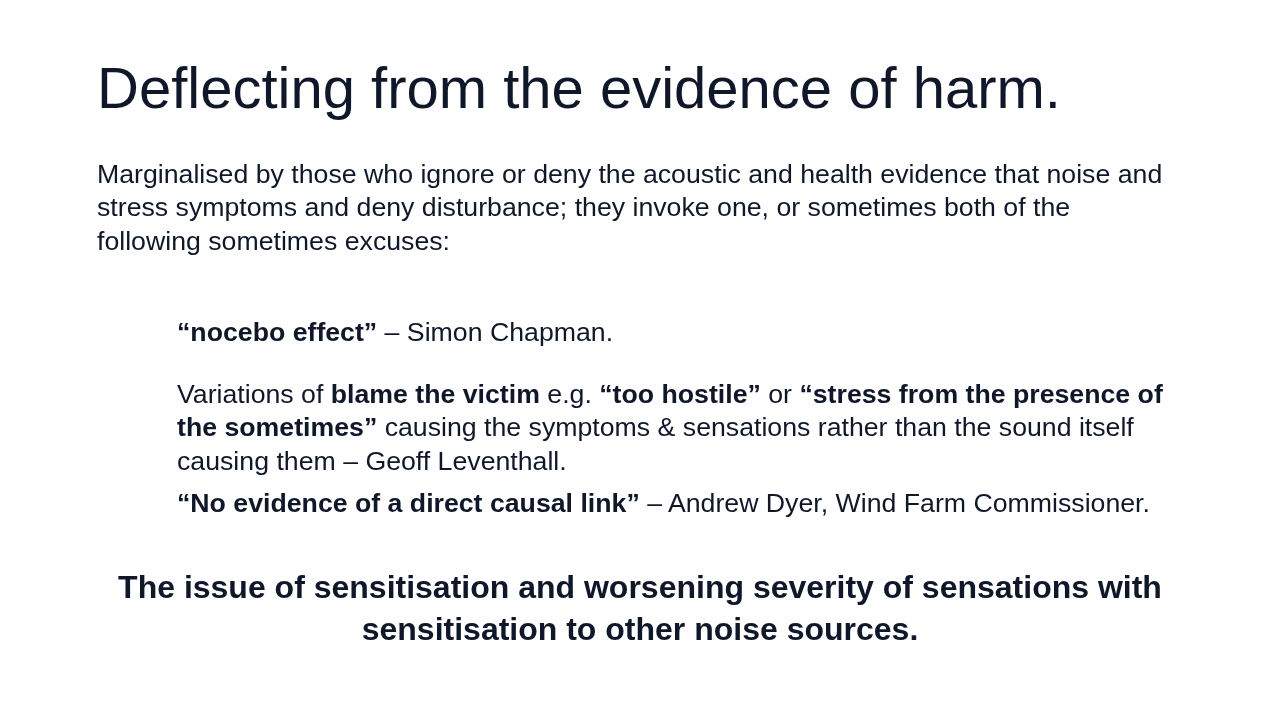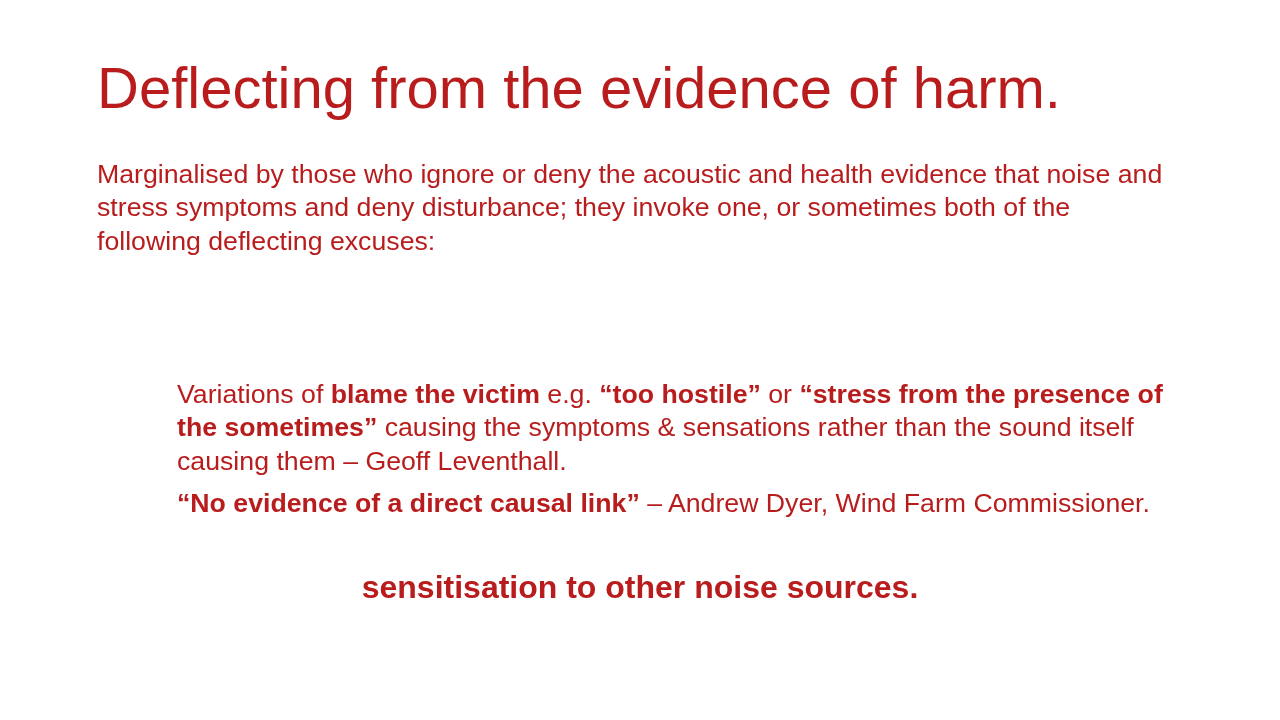--- a/index.html
+++ b/index.html
@@ -1,21 +1,21 @@
 <!DOCTYPE html>
 <html><head>
 <meta charset="utf-8">
 <style>
   html, body { margin: 0; padding: 0; background: #ffffff; }
   .slide {
     position: relative;
     width: 1280px;
     height: 720px;
     background: #ffffff;
-    color: #b91c1c;
+    color: #0f172a;
     font-family: "Liberation Sans", sans-serif;
     overflow: hidden;
   }
   .title {
     position: absolute;
     left: 97px;
     top: 53px;
     font-size: 58px;
     line-height: 69px;
     font-weight: 400;
@@ -55,31 +55,35 @@
 </head>
 <body>
 
 <div class="slide">
 
   <div class="title">Deflecting from the evidence of harm.</div>
 
   <div class="intro">
     <div>Marginalised by those who ignore or deny the acoustic and health evidence that noise and</div>
     <div>stress symptoms and deny disturbance; they invoke one, or sometimes both of the</div>
-    <div>following deflecting excuses:</div>
+    <div>following sometimes excuses:</div>
   </div>
 
+  <div class="excuse excuse-1">
+    <div><span class="b">“nocebo effect”</span><span> – Simon Chapman.</span></div>
+  </div>
 
   <div class="excuse excuse-2">
     <div><span>Variations of </span><span class="b">blame the victim</span><span> e.g. </span><span class="b">“too hostile”</span><span> or </span><span class="b">“stress from the presence of</span></div>
     <div><span class="b">the sometimes”</span><span> causing the symptoms &amp; sensations rather than the sound itself</span></div>
     <div><span>causing them – Geoff Leventhall.</span></div>
   </div>
 
   <div class="excuse excuse-3">
     <div><span class="b">“No evidence of a direct causal link”</span><span> – Andrew Dyer, Wind Farm Commissioner.</span></div>
   </div>
 
   <div class="conclusion">
+    <div>The issue of sensitisation and worsening severity of sensations with</div>
     <div>sensitisation to other noise sources.</div>
   </div>
 
 </div>
 
 </body></html>

